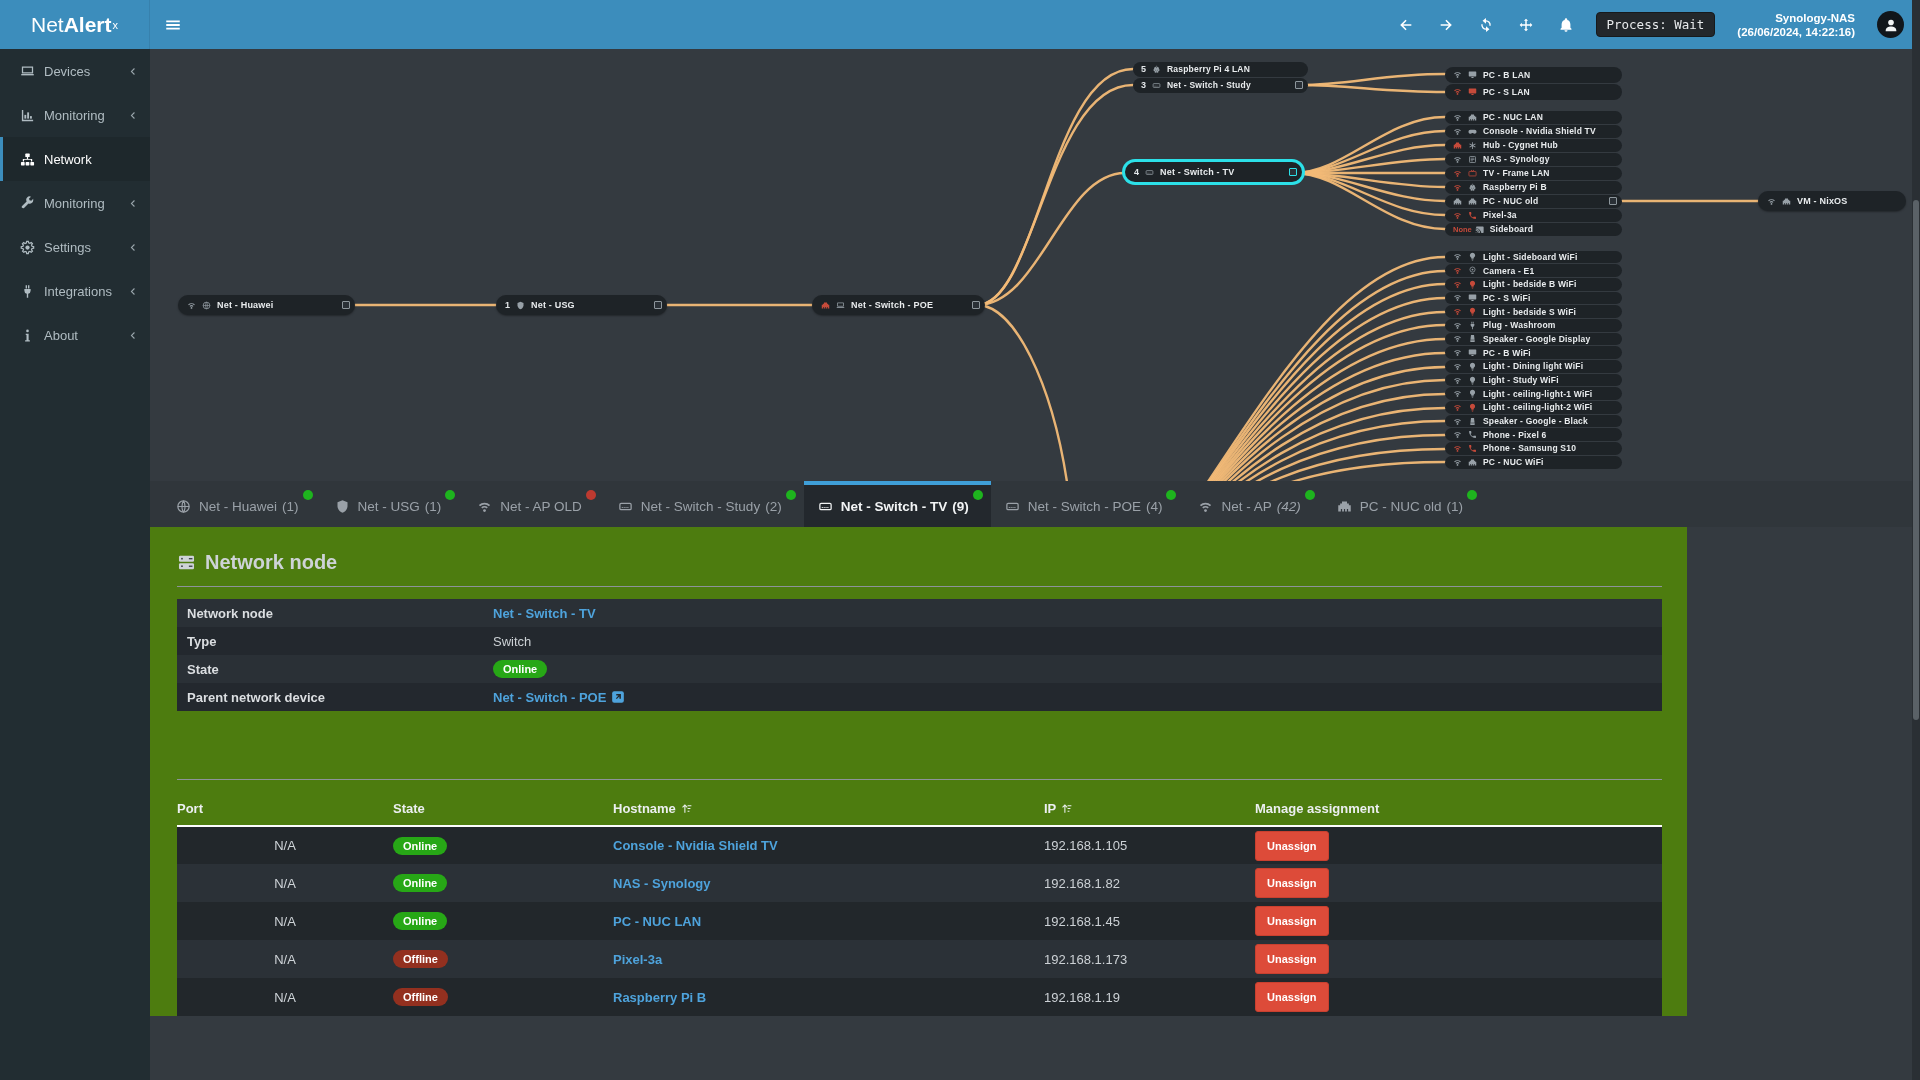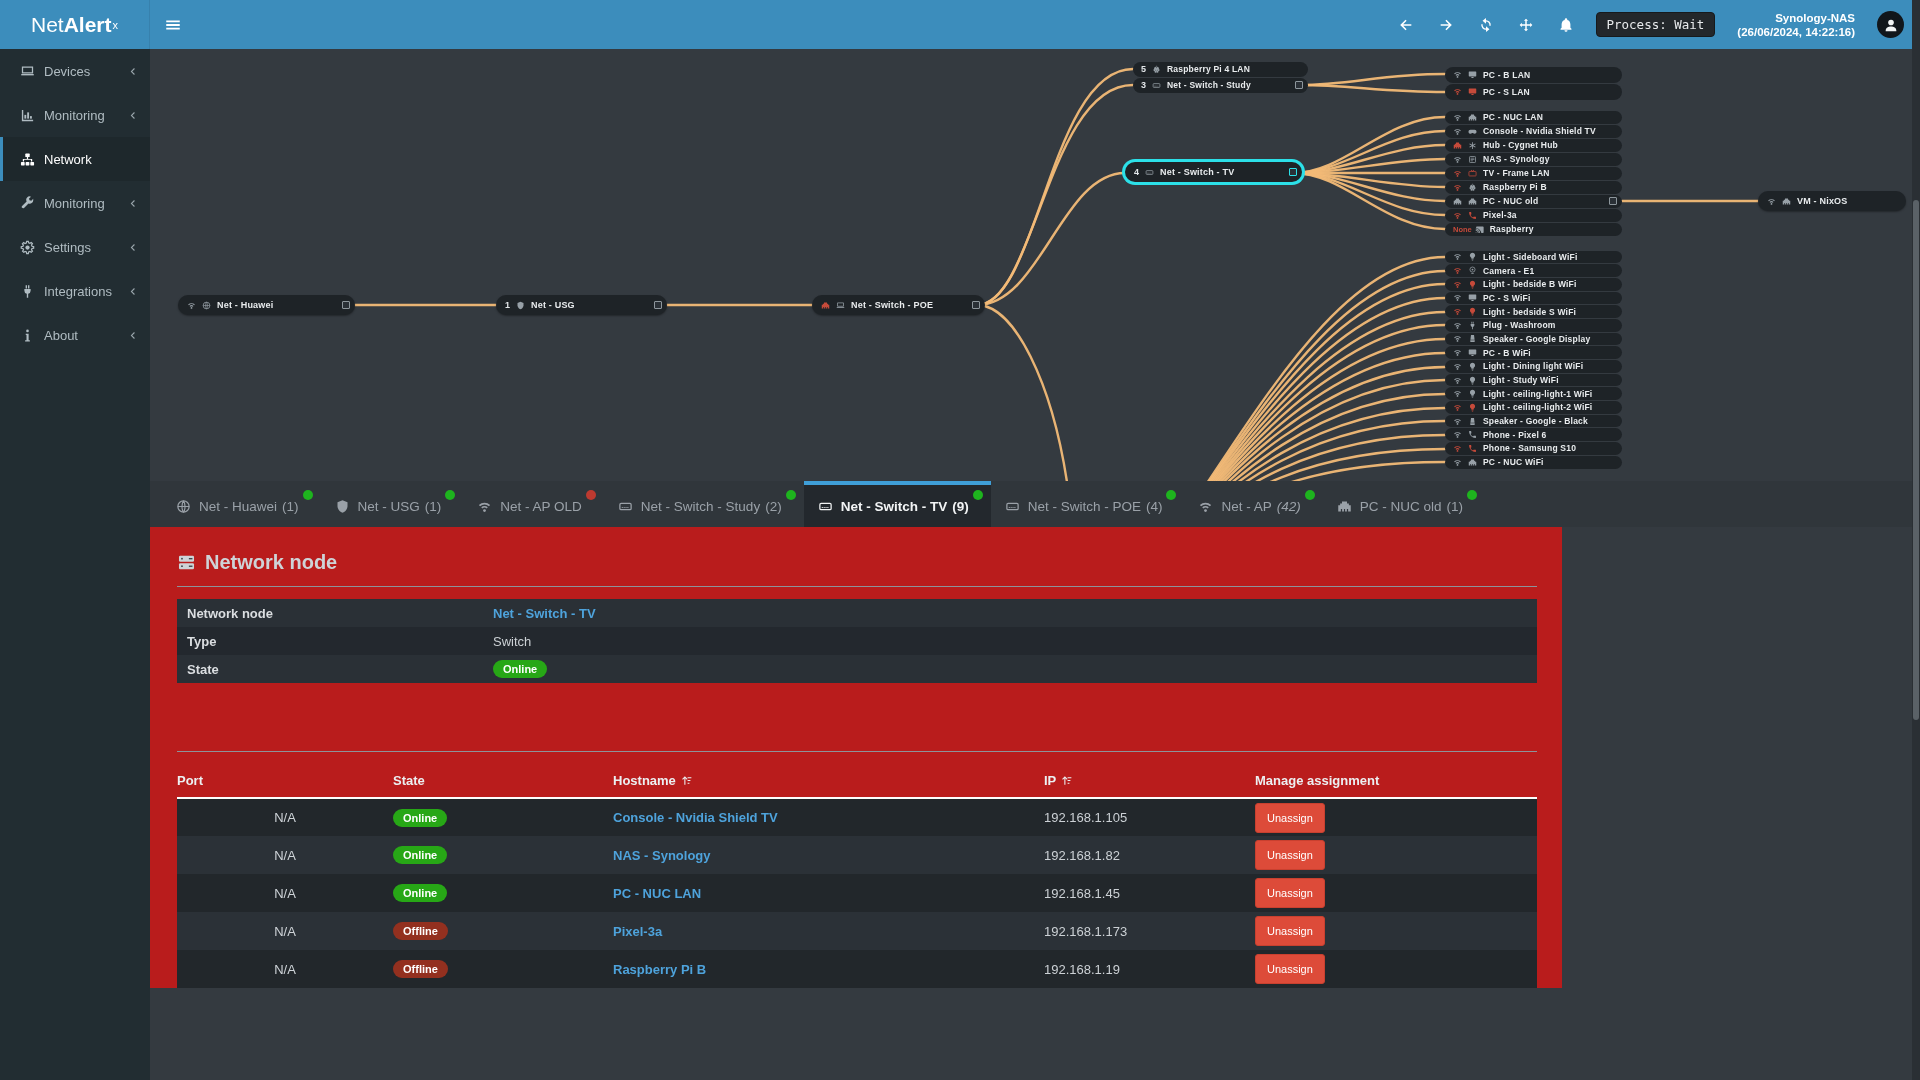--- a/index.html
+++ b/index.html
@@ -48,21 +48,21 @@
   .trow .tname{font-size:8.5px;}
   .none-txt{font-size:7.5px;font-weight:bold;margin-right:3px;}
   
   .tabstrip{position:relative;width:1770px;height:46px;background:#30363b;display:flex;align-items:stretch;
     padding-left:12px;}
   .tab{position:relative;display:flex;align-items:center;gap:8px;padding:0 22px 0 14px;color:#9aa1a8;
     font-size:13.5px;cursor:pointer;border-top:4px solid transparent;white-space:nowrap;}
   .tab .dot{position:absolute;top:5px;right:8px;width:10px;height:10px;border-radius:50%;}
   .tab.active{background:#23282d;color:#f2f4f5;border-top-color:#3f9fd8;font-weight:bold;}
   
-  .content{width:1412px;background:#b91c1c;padding:24px 25px 0 27px;color:#ccd1d5;}
+  .content{width:1537px;background:#4d7c0f;padding:24px 25px 0 27px;color:#ccd1d5;}
   .sec-title{display:flex;align-items:center;gap:9px;color:#ced3d7;font-size:20px;}
   .sec-rule{border:none;border-top:1px solid #8d939a;margin:12px 0 12px 0;}
   .kv-table{width:100%;border-collapse:collapse;}
   .kv-table td{height:28px;font-size:13px;vertical-align:middle;}
   .kv-row:nth-child(odd) td{background:#2a3036;}
   .kv-row:nth-child(even) td{background:#23282e;}
   .kv-label{font-weight:bold;color:#dbdee1;padding-left:10px;width:316px;}
   .link{color:#4ea3dc;font-weight:bold;text-decoration:none;cursor:pointer;}
   .badge{display:inline-block;padding:3px 10px;border-radius:10px;font-size:11px;font-weight:bold;color:#fff;}
   .gap{height:56px;}
@@ -70,21 +70,21 @@
   .dev-table th{font-size:13px;color:#eceff1;text-align:left;height:34px;font-weight:bold;
     border-bottom:2px solid #fdfdfd;}
   .dev-table td{height:38px;font-size:13px;vertical-align:middle;}
   .dev-row:nth-child(odd) td{background:#22272b;}
   .dev-row:nth-child(even) td{background:#2b3137;}
   .col-port{width:216px;}
   .col-state{width:220px;}
   .col-host{width:431px;}
   .col-ip{width:211px;}
   .td-port{text-align:center;color:#cfd4d8;}
-  .btn-danger{background:#dd4b39;border:1px solid #c9402f;color:#fff;font-weight:normal;font-size:11px;
+  .btn-danger{background:#dd4b39;border:1px solid #c9402f;color:#fff;font-weight:bold;font-size:11px;
     padding:8px 11px;border-radius:3px;cursor:pointer;font-family:"Liberation Sans",sans-serif;}
   .sort-ic{display:inline-flex;vertical-align:-2px;margin-left:4px;}
   .ext-ic{display:inline-flex;vertical-align:-2px;margin-left:5px;}
   
   .scroll-track{position:fixed;right:0;top:0;width:8px;height:1080px;background:#2a2f34;z-index:60;}
   .scroll-thumb{position:absolute;right:1px;top:200px;width:6px;height:520px;background:#5a6167;border-radius:3px;cursor:pointer;}
 </style>
 </head>
 <body>
 
@@ -640,21 +640,21 @@
         </div>
         <div class="trow">
           <span class="none-txt" style="color: rgb(198, 74, 58);">None</span>
           <span class="tic" style="color: rgb(151, 160, 167);">
             <span style="display: inline-flex;">
               <svg viewBox="0 0 24 24" width="9" height="9" fill="currentColor">
                 <path d="M2 17.2v4h2a2 2 0 0 0-2-2zM2 13.4v2.2c3.1 0 5.6 2.5 5.6 5.6h2.2a7.8 7.8 0 0 0-7.8-7.8zM2 9.5v2.2c5.2 0 9.5 4.3 9.5 9.5h2.2C13.7 14.7 8.5 9.5 2 9.5zM21 4H5a2 2 0 0 0-2 2v1.7c7.2 1 13 6.7 13.9 13.5H21a2 2 0 0 0 2-2V6a2 2 0 0 0-2-2z"></path>
               </svg>
             </span>
           </span>
-          <span class="tname">Raspberry</span>
+          <span class="tname">Sideboard</span>
         </div>
       </div>
       <div class="tbox" style="left: 1295px; top: 201px; width: 177px; height: 219px;">
         <div class="trow">
           <span class="tic" style="color: rgb(151, 160, 167);">
             <span style="display: inline-flex;">
               <svg viewBox="0 0 24 24" width="9" height="9" fill="currentColor">
                 <circle cx="12" cy="18.5" r="2.3"></circle>
                 <path d="M6.7 13.3a7.7 7.7 0 0 1 10.6 0l-2 2a4.9 4.9 0 0 0-6.6 0z"></path>
                 <path d="M3 9.6a12.8 12.8 0 0 1 18 0l-2 2a10 10 0 0 0-14 0z"></path>
@@ -1107,20 +1107,31 @@
             <td class="kv-label">Network node</td>
             <td><a class="link">Net - Switch - TV</a></td>
           </tr>
           <tr class="kv-row">
             <td class="kv-label">Type</td>
             <td><span>Switch</span></td>
           </tr>
           <tr class="kv-row">
             <td class="kv-label">State</td>
             <td><span class="badge" style="background: rgb(39, 167, 22);">Online</span></td>
+          </tr>
+          <tr class="kv-row">
+            <td class="kv-label">Parent network device</td>
+            <td><a class="link">Net - Switch - POE</a><span class="ext-ic">
+                <span style="display: inline-flex;">
+                  <svg viewBox="0 0 24 24" width="14" height="14" fill="currentColor">
+                    <rect x="2" y="2" width="20" height="20" rx="3.5" fill="#4ea3dc"></rect>
+                    <path d="M9 7h8v8h-2.6v-3.9L9.9 15.6 8.4 14.1l4.5-4.5H9z" fill="#23282c"></path>
+                  </svg>
+                </span>
+              </span></td>
           </tr>
         </tbody>
     </table>
 
     <div class="gap"></div>
 
     <hr class="sec-rule">
     <table class="dev-table">
       <thead>
           <tr id="dev-head">

